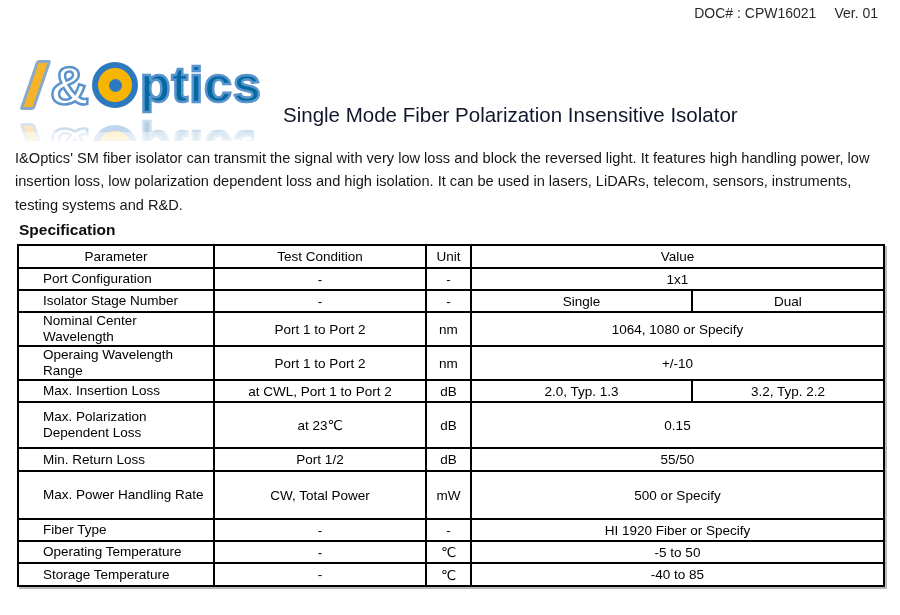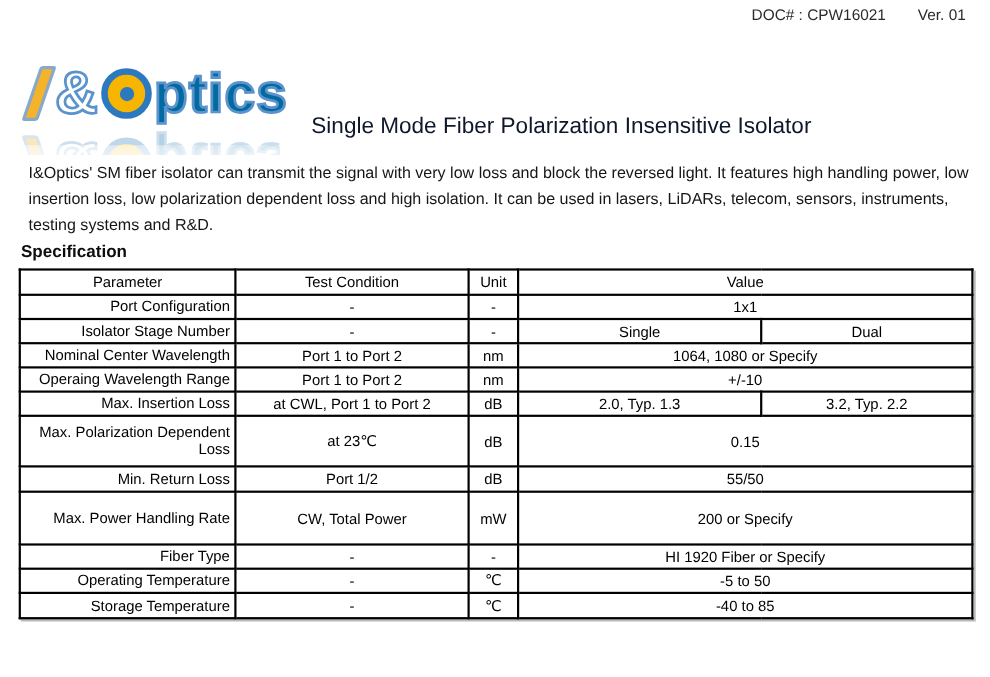--- a/index.html
+++ b/index.html
@@ -1,47 +1,47 @@
 <!DOCTYPE html>
 <html><head>
 <meta charset="utf-8">
 <style>
   * { margin:0; padding:0; box-sizing:border-box; }
   html,body { width:900px; height:615px; background:#fff; overflow:hidden; }
   body { position:relative; font-family:"Liberation Sans","DejaVu Sans",sans-serif; color:#111; }
 
   
   .doc-ref { position:absolute; top:5px; right:22px; font-size:14px; color:#2a2a2a; white-space:nowrap; }
-  .doc-ref .ver { margin-left:29px; }
+  .doc-ref .ver { margin-left:18px; }
 
   
   .logo { position:absolute; left:14px; top:54px; width:240px; }
   .logo-main { display:flex; align-items:center; height:62px; }
   .logo-slash { width:15px; height:50px; background:#F4B32A; border:3px solid #86A9CC; transform:skewX(-19deg); border-radius:3px; margin-left:14px; flex:0 0 auto; }
   .logo-amp { font-size:54px; font-weight:bold; color:#fff; -webkit-text-stroke:2.5px #5b93cc; margin-left:7px; line-height:1; }
   .logo-o { width:46px; height:46px; background:#F8B500; border:6px solid #2D79C0; border-radius:50%; margin-left:3px; position:relative; flex:0 0 auto; }
   .logo-o-dot { position:absolute; left:50%; top:50%; width:13px; height:13px; margin:-6.5px 0 0 -6.5px; background:#2D79C0; border-radius:50%; }
   .logo-tail { font-size:50px; font-weight:bold; color:#0369a1; -webkit-text-stroke:2.5px #5b93cc; letter-spacing:1px; line-height:1; margin-left:2px; }
   .logo-reflection { height:24px; overflow:hidden; margin-top:1px; position:relative; opacity:.3; filter:blur(.6px); }
   .logo-reflection .logo-main { transform:scaleY(-1); }
   .logo-fade { position:absolute; left:0; top:78px; width:240px; height:30px; background:linear-gradient(to bottom, rgba(255,255,255,.45), #fff 85%); }
 
   
   .title { position:absolute; left:283px; top:103px; font-size:20.5px; font-weight:400; color:#0f172a; white-space:nowrap; }
-  .intro { position:absolute; left:26px; top:147px; font-size:14.6px; line-height:23.4px; color:#161616; }
+  .intro { position:absolute; left:15px; top:147px; font-size:14.6px; line-height:23.4px; color:#161616; }
   .intro div { white-space:nowrap; }
 
   .spec-heading { position:absolute; left:19px; top:221px; font-size:15.5px; font-weight:bold; color:#0d0d0d; }
 
   
   .spec-table { position:absolute; left:17px; top:244px; width:866px; border-collapse:collapse; table-layout:fixed; font-size:13.5px; color:#000; box-shadow:2px 2px 0 rgba(115,115,115,.5); }
   .spec-table th, .spec-table td { border:2px solid #000; padding:0 4px; vertical-align:middle; overflow:hidden; }
   .spec-table th { font-weight:400; text-align:center; height:23px; }
   .spec-table td { height:22px; }
-  .spec-table td.p { text-align:right; line-height:16px; }
+  .spec-table td.p { text-align:left; line-height:16px;padding-left:24px; }
   .spec-table td.c { text-align:center; }
   tr.h46 td { height:46px; }
   tr.h48 td { height:48px; }
   tr.h23 td { height:23px; }
 </style>
 </head>
 <body>
 
 <div class="doc-ref">
   <span>DOC# : CPW16021</span><span class="ver">Ver. 01</span>
@@ -133,21 +133,21 @@
   <tr class="h23">
     <td class="p">Min. Return Loss</td>
     <td class="c">Port 1/2</td>
     <td class="c">dB</td>
     <td class="c" colspan="2">55/50</td>
   </tr>
   <tr class="h48">
     <td class="p">Max. Power Handling Rate</td>
     <td class="c">CW, Total Power</td>
     <td class="c">mW</td>
-    <td class="c" colspan="2">200 or Specify</td>
+    <td class="c" colspan="2">500 or Specify</td>
   </tr>
   <tr>
     <td class="p">Fiber Type</td>
     <td class="c">-</td>
     <td class="c">-</td>
     <td class="c" colspan="2">HI 1920 Fiber or Specify</td>
   </tr>
   <tr>
     <td class="p">Operating Temperature</td>
     <td class="c">-</td>

